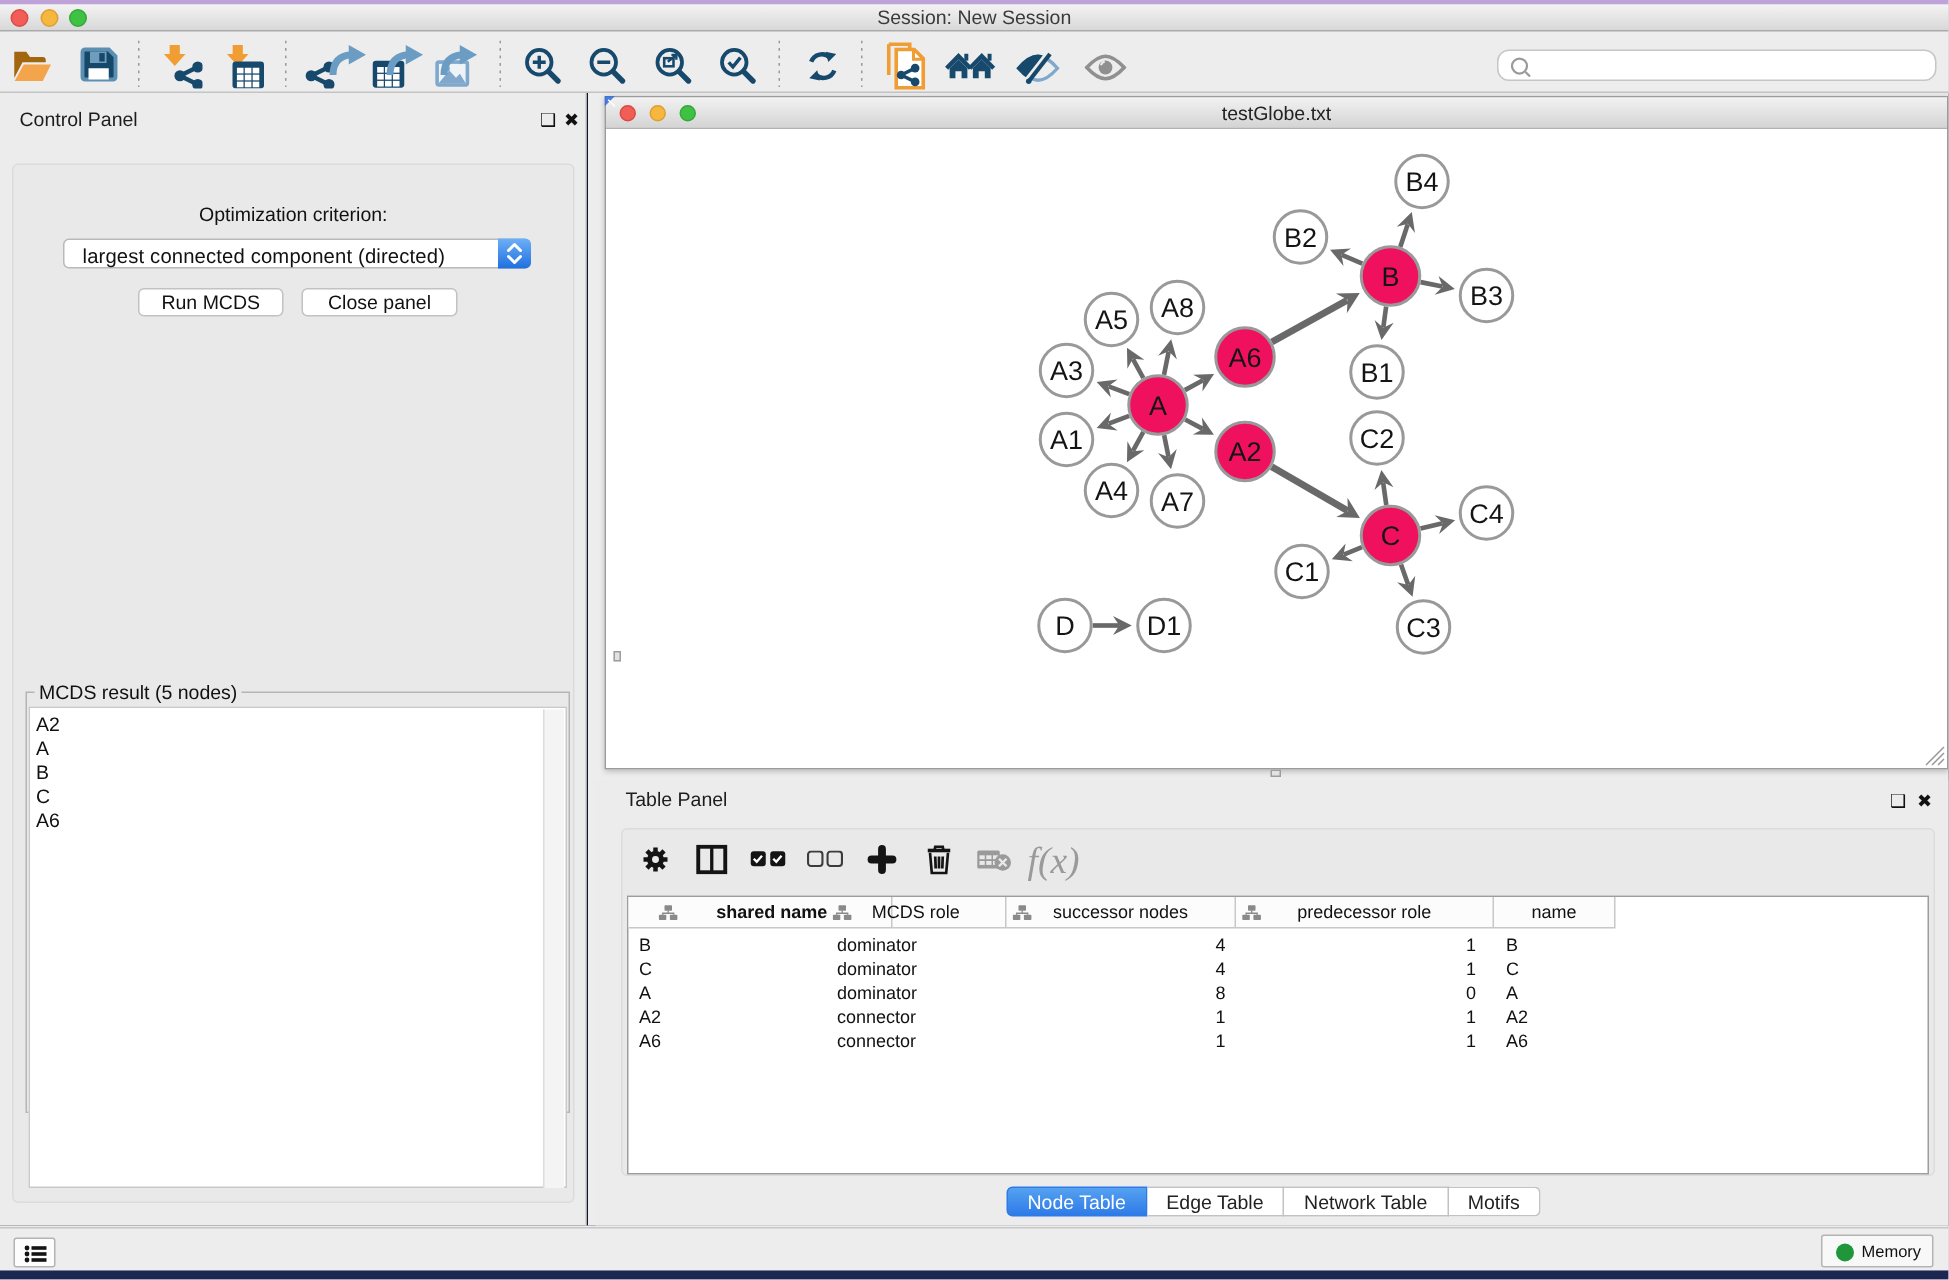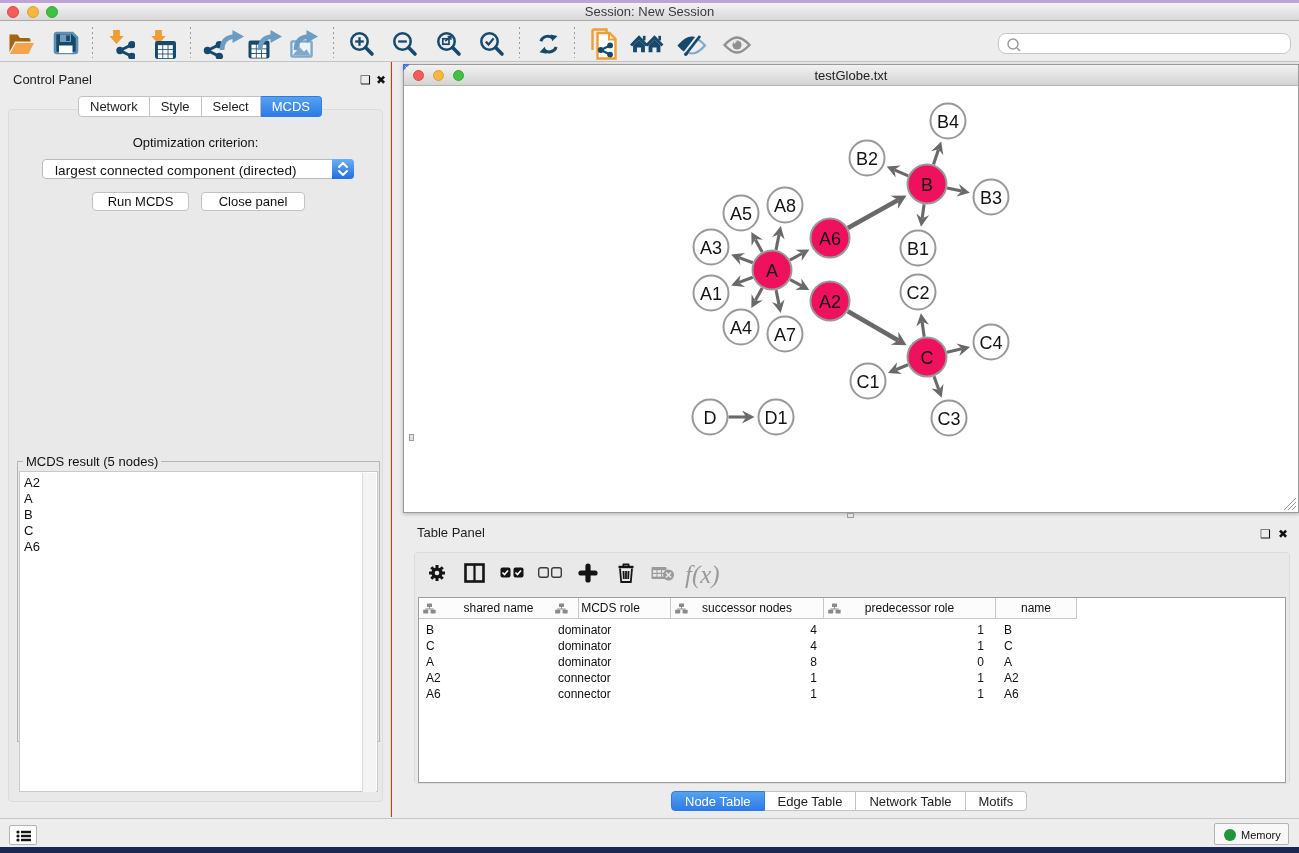--- a/index.html
+++ b/index.html
@@ -10,21 +10,21 @@
   background:linear-gradient(#f3f3f3,#d8d8d8); border-bottom:1px solid #ababab; }
 #titlebar .title { position:absolute; left:0; right:0; top:1px; text-align:center; font-size:13px; color:#3a3a3a; }
 .tl { position:absolute; top:3px; width:12px; height:12px; border-radius:50%; }
 
 #toolbar { position:absolute; left:0; top:19px; width:1299px; height:40px; background:#ededed; border-bottom:1px solid #c4c4c4; }
 .tsep { position:absolute; top:5px; height:31px; width:1px;
   background-image:linear-gradient(#9a9a9a 34%, rgba(0,0,0,0) 0%); background-size:1px 5px; }
 .ticon { position:absolute; }
 #searchbox { position:absolute; left:998px; top:11px; width:293px; height:21px; background:#fff; border:1px solid #c6c6c6; border-radius:8px; }
 
-#main { position:absolute; left:0; top:59px; width:1299px; height:755px; background:#c2410c; }
+#main { position:absolute; left:0; top:59px; width:1299px; height:755px; background:#0f172a; }
 
 #cpanel { position:absolute; left:0; top:0; width:391px; height:755px; background:#ececec; border-right:1px solid #d6d6d6; }
 #cpanel .phead { position:absolute; left:13px; top:10px; font-size:13px; color:#1d1d1d; }
 .winbtns { position:absolute; top:11px; font-size:12px; color:#111; }
 #cptabs { position:absolute; left:78px; top:34px; height:21px; display:flex; z-index:3; }
 .tab { height:21px; font-size:13px; color:#222; background:#fff; border:1px solid #c2c2c2; border-left:none;
   display:flex; align-items:center; justify-content:center; padding:0 11px; }
 .tab.first { border-left:1px solid #c2c2c2; border-radius:4px 0 0 4px; }
 .tab.last { border-radius:0 4px 4px 0; }
 .tab.sel { background:linear-gradient(#55a1f1,#2e7be8); color:#fff; border-color:#2e7be8; }
@@ -245,26 +245,20 @@
           <circle cx="8" cy="8" r="5" fill="none" stroke="#9a9a9a" stroke-width="1.5"></circle>
           <line x1="12" y1="12" x2="15" y2="15" stroke="#9a9a9a" stroke-width="1.5"></line>
         </svg>
       </div>
   </div>
   <div id="main">
     <div id="cpanel">
       <div class="phead">Control Panel</div>
       <span class="winbtns" style="left:360px;">❑</span>
       <span class="winbtns" style="left:376px;">✖</span>
-      <div id="cptabs">
-        <div class="tab first">Network</div>
-        <div class="tab">Style</div>
-        <div class="tab">Select</div>
-        <div class="tab sel last">MCDS</div>
-      </div>
       <div id="cpbody">
         <div id="dropdown">
           <div class="txt">largest connected component (directed)</div>
           <div class="step">
               <svg width="22" height="20">
                 <path d="M7 8 L11 4 L15 8" fill="none" stroke="#fff" stroke-width="2" stroke-linecap="round" stroke-linejoin="round"></path>
                 <path d="M7 12 L11 16 L15 12" fill="none" stroke="#fff" stroke-width="2" stroke-linecap="round" stroke-linejoin="round"></path>
               </svg>
             </div>
         </div>
@@ -358,21 +352,21 @@
 <circle cx="17.5" cy="9" r="5.5" fill="#9a9a9a"></circle>
               <g stroke="#e9e9e9" stroke-width="1.6">
                 <line x1="15" y1="6.5" x2="20" y2="11.5"></line>
                 <line x1="20" y1="6.5" x2="15" y2="11.5"></line>
               </g>
             </svg>
 <div style="position:absolute;left:270px;top:8px;font-family:'Liberation Serif',serif;font-style:italic;font-size:25px;color:#9a9a9a;">f(x)</div>
           </div>
         <div id="ttable">
           <div id="thead" style="width:658px;">
-              <div class="th" style="left:0px;width:160px;">
+              <div class="th" style="left:16px;width:160px;font-weight:bold;">
                 <svg width="13" height="11" viewBox="0 0 13 11" style="position:absolute;left:4px;top:5px;">
                   <g fill="#8a8a8a">
                     <rect x="4" y="0.5" width="5" height="3.6" rx="0.5"></rect>
                     <rect x="0.2" y="6.8" width="5" height="3.6" rx="0.5"></rect>
                     <rect x="7.6" y="6.8" width="5" height="3.6" rx="0.5"></rect>
                     <path d="M6 4 L6.9 4 L6.9 5.4 L9.6 5.4 L10.6 5.4 L10.6 6.8 L9.6 6.8 L9.6 6.4 L3.3 6.4 L3.3 6.8 L2.3 6.8 L2.3 5.4 L3.3 5.4 L6 5.4 Z"></path>
                   </g>
                 </svg>
                 <span style="width:100%;text-align:center;">shared name</span>
               </div>

